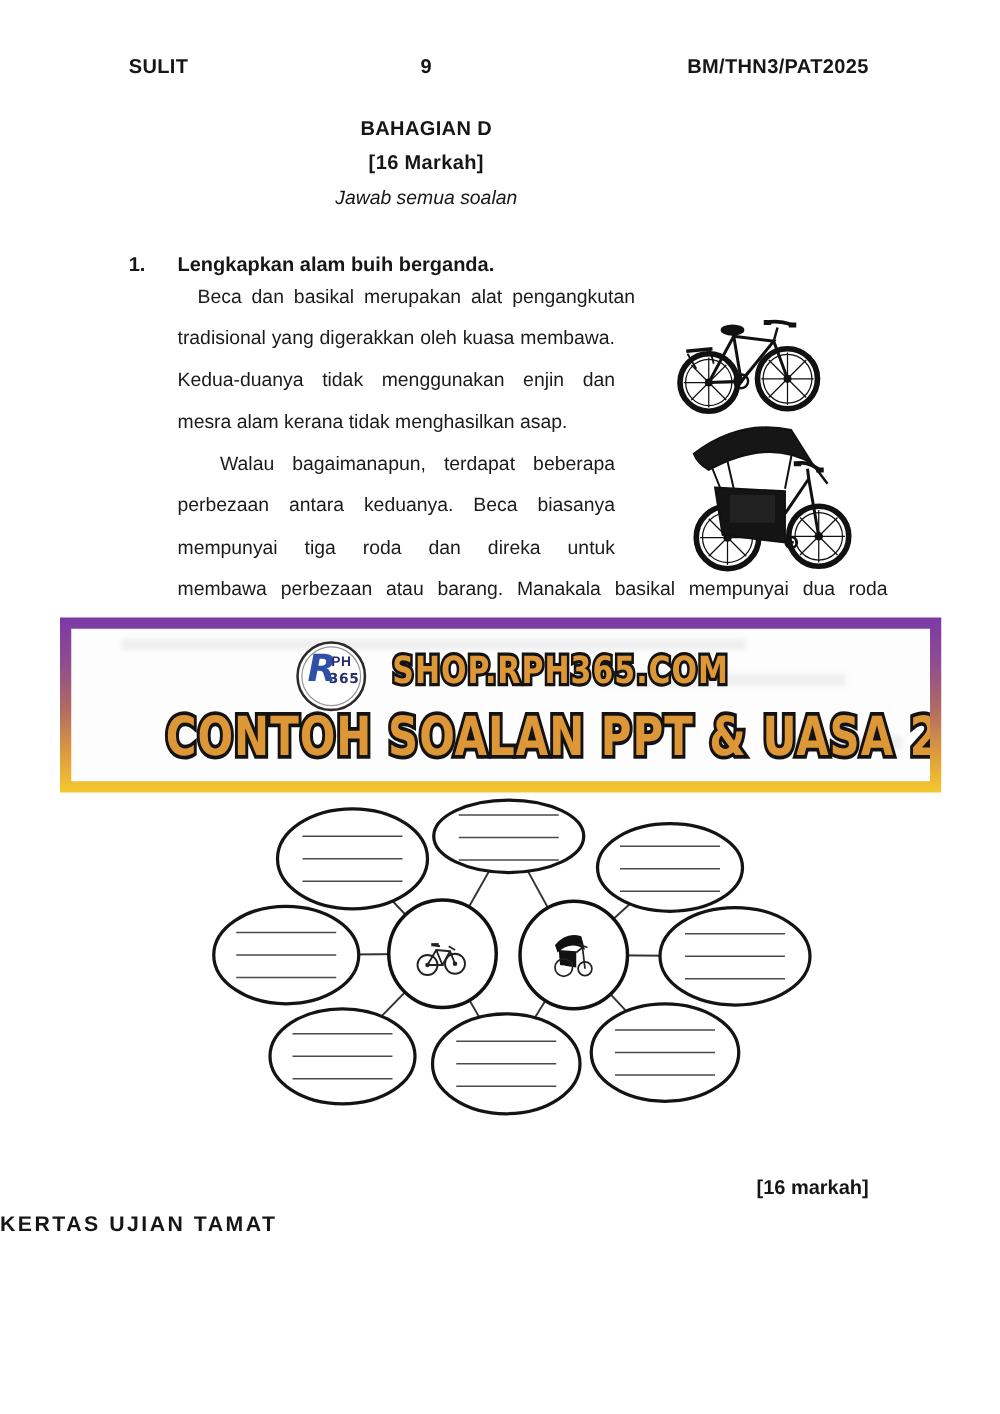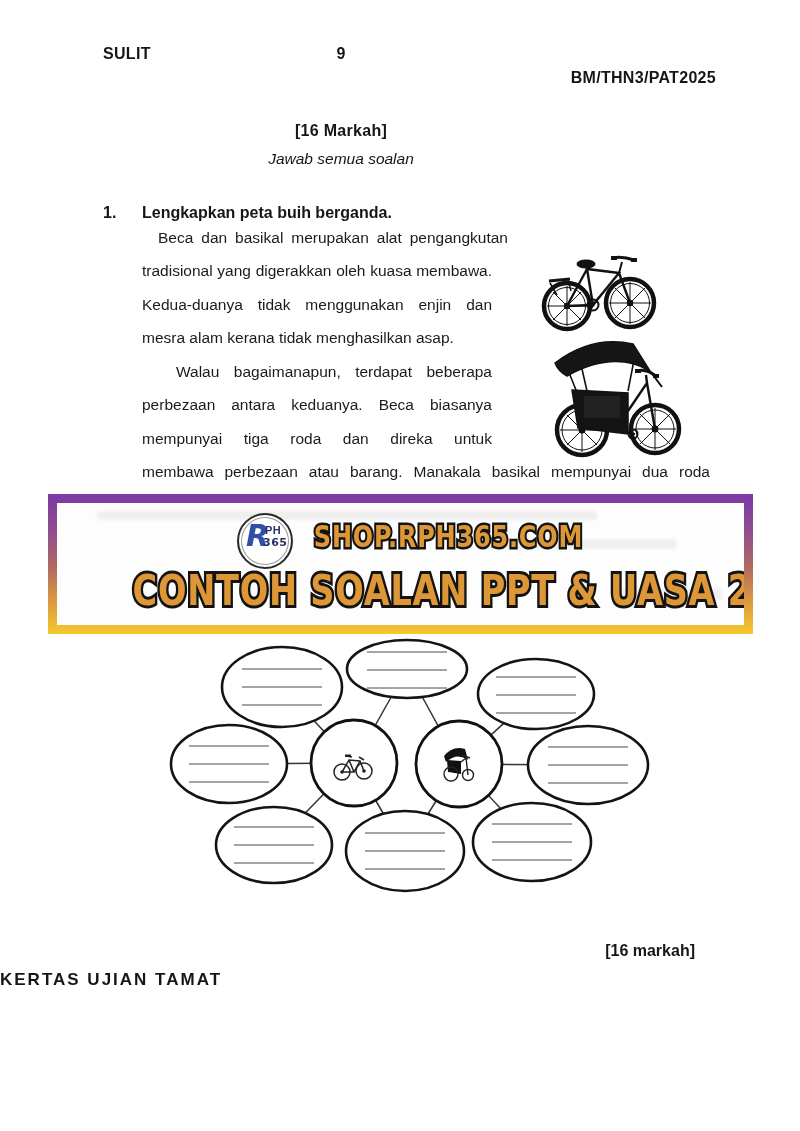--- a/index.html
+++ b/index.html
@@ -39,27 +39,28 @@
               font-weight:bold;letter-spacing:2px;}
   svg{display:block;}
 </style>
 </head>
 <body>
 
 <div class="page">
 
   <div class="abs hdr" style="left:103px;top:45px;">SULIT</div>
   <div class="abs hdr centercol" style="top:45px;">9</div>
-  <div class="abs hdr" style="right:84px;top:45px;margin-top:24px;">BM/THN3/PAT2025</div>
-
+  <div class="abs hdr" style="right:105px;top:45px;">BM/THN3/PAT2025</div>
+
+  <div class="abs hdr centercol" style="top:95px;">BAHAGIAN D</div>
   <div class="abs hdr centercol" style="top:122px;">[16 Markah]</div>
   <div class="abs centercol" style="top:150px;font-size:15.5px;font-style:italic;">Jawab semua soalan</div>
 
   <div class="abs bold" style="left:103px;top:204px;font-size:16px;">1.</div>
-  <div class="abs bold" style="left:142px;top:204px;font-size:16px;">Lengkapkan peta buih berganda.</div>
+  <div class="abs bold" style="left:142px;top:204px;font-size:16px;">Lengkapkan alam buih berganda.</div>
 
   <div class="bodyline jl" style="top:228px;margin-left:16px;">Beca dan basikal merupakan alat pengangkutan</div>
   <div class="bodyline jl" style="top:261px;">tradisional yang digerakkan oleh kuasa membawa.</div>
   <div class="bodyline jl" style="top:295px;">Kedua-duanya tidak menggunakan enjin dan</div>
   <div class="bodyline" style="top:328px;">mesra alam kerana tidak menghasilkan asap.</div>
   <div class="bodyline jl indent" style="top:362px;">Walau bagaimanapun, terdapat beberapa</div>
   <div class="bodyline jl" style="top:395px;">perbezaan antara keduanya. Beca biasanya</div>
   <div class="bodyline jl" style="top:429px;">mempunyai tiga roda dan direka untuk</div>
   <div class="bodyline jl wide" style="top:462px;">membawa perbezaan atau barang. Manakala basikal mempunyai dua roda</div>
 

